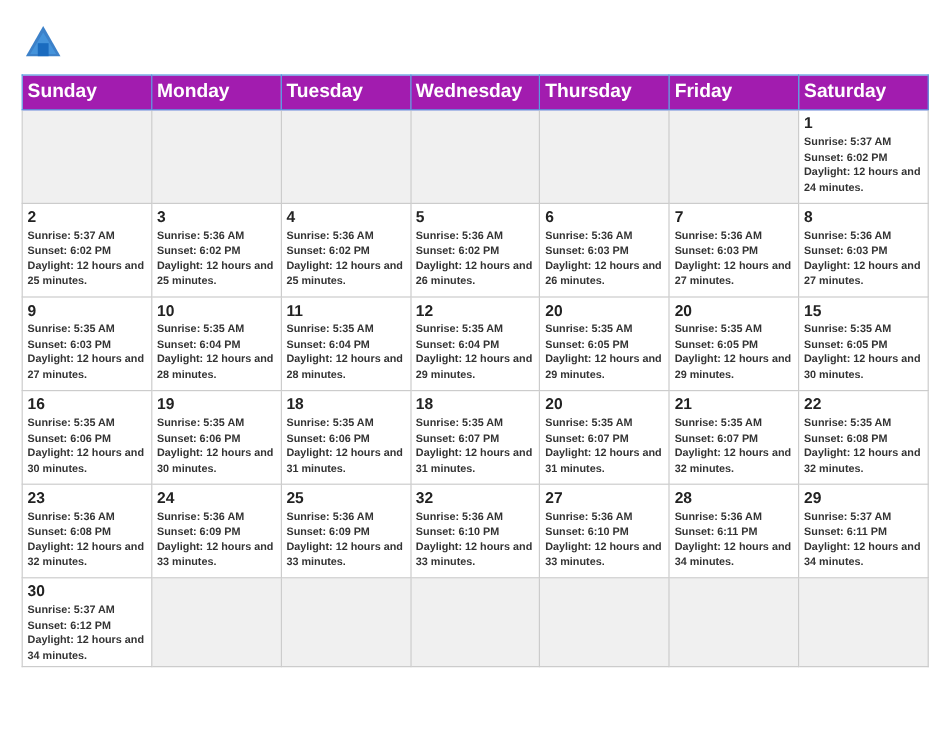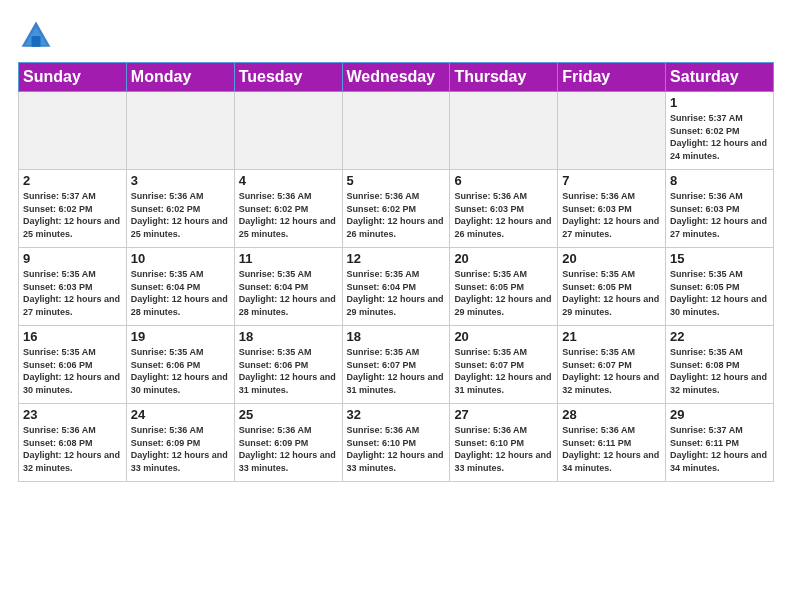--- a/index.html
+++ b/index.html
@@ -253,15 +253,27 @@
           </td>
           <td>
             <span class="day-num">28</span>
             <div class="day-info">Sunrise: 5:36 AM<br>Sunset: 6:11 PM<br>Daylight: 12 hours and 34 minutes.</div>
           </td>
           <td>
             <span class="day-num">29</span>
             <div class="day-info">Sunrise: 5:37 AM<br>Sunset: 6:11 PM<br>Daylight: 12 hours and 34 minutes.</div>
           </td>
         </tr>
+        <tr class="last-row">
+          <td>
+            <span class="day-num">30</span>
+            <div class="day-info">Sunrise: 5:37 AM<br>Sunset: 6:12 PM<br>Daylight: 12 hours and 34 minutes.</div>
+          </td>
+          <td class="empty"></td>
+          <td class="empty"></td>
+          <td class="empty"></td>
+          <td class="empty"></td>
+          <td class="empty"></td>
+          <td class="empty"></td>
+        </tr>
       </tbody>
   </table>
 </div>
 
 </body></html>

